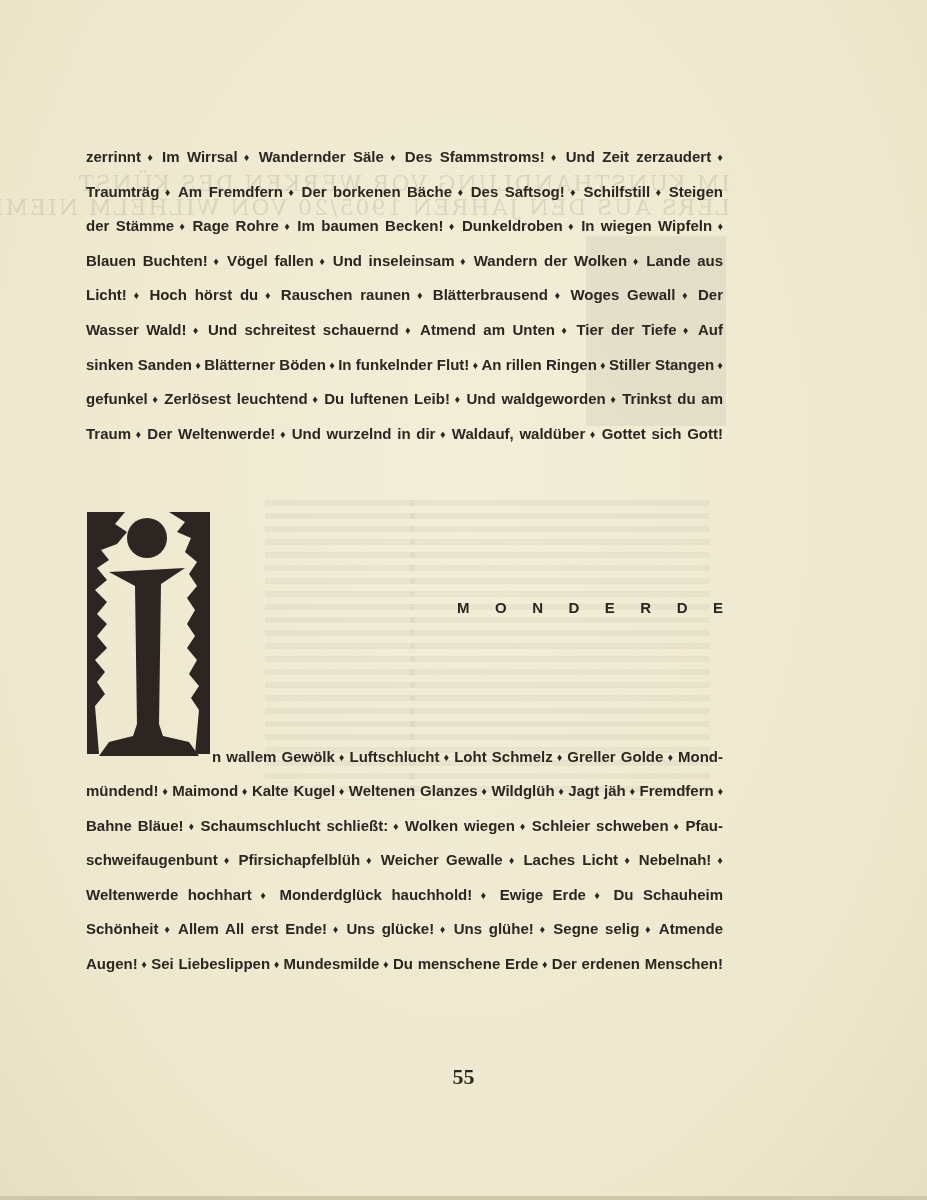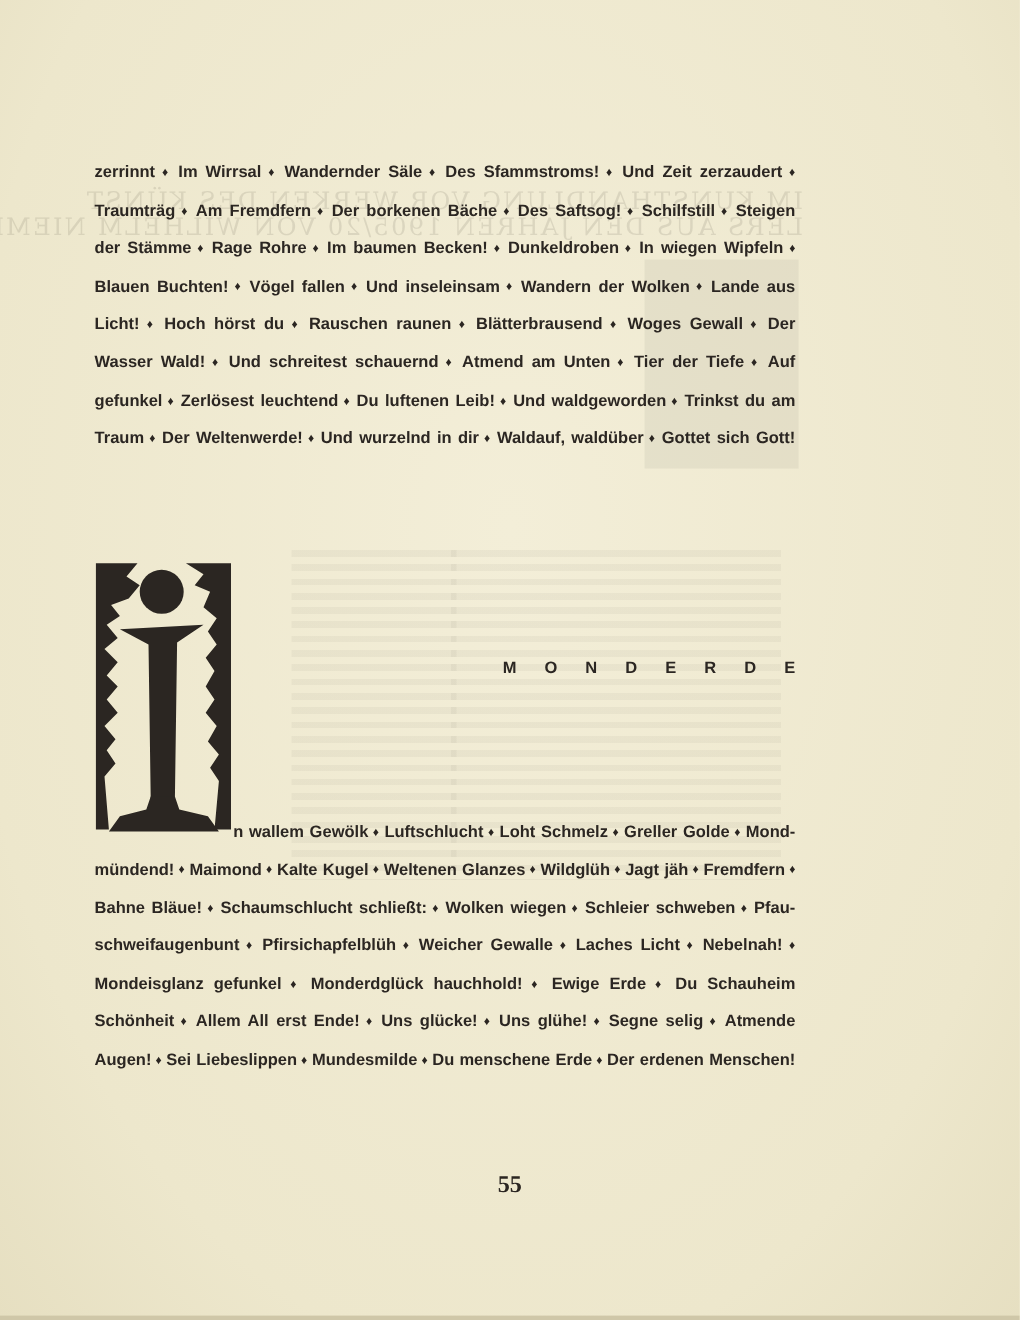--- a/index.html
+++ b/index.html
@@ -68,20 +68,21 @@
   <div class="showthrough-col" style="left:265px"></div>
   <div class="showthrough-col" style="left:410px;width:300px"></div>
 
   <div class="text-block" id="sec1" style="top:146px">
       <div class="line"><span>zerrinnt</span><span class="sep"> ♦ </span><span>Im Wirrsal</span><span class="sep"> ♦ </span><span>Wandernder Säle</span><span class="sep"> ♦ </span><span>Des Sfammstroms!</span><span class="sep"> ♦ </span><span>Und Zeit zerzaudert</span><span class="sep"> ♦ </span></div>
       <div class="line"><span>Traumträg</span><span class="sep"> ♦ </span><span>Am Fremdfern</span><span class="sep"> ♦ </span><span>Der borkenen Bäche</span><span class="sep"> ♦ </span><span>Des Saftsog!</span><span class="sep"> ♦ </span><span>Schilfstill</span><span class="sep"> ♦ </span><span>Steigen</span></div>
       <div class="line"><span>der Stämme</span><span class="sep"> ♦ </span><span>Rage Rohre</span><span class="sep"> ♦ </span><span>Im baumen Becken!</span><span class="sep"> ♦ </span><span>Dunkeldroben</span><span class="sep"> ♦ </span><span>In wiegen Wipfeln</span><span class="sep"> ♦ </span></div>
       <div class="line"><span>Blauen Buchten!</span><span class="sep"> ♦ </span><span>Vögel fallen</span><span class="sep"> ♦ </span><span>Und inseleinsam</span><span class="sep"> ♦ </span><span>Wandern der Wolken</span><span class="sep"> ♦ </span><span>Lande aus</span></div>
       <div class="line"><span>Licht!</span><span class="sep"> ♦ </span><span>Hoch hörst du</span><span class="sep"> ♦ </span><span>Rauschen raunen</span><span class="sep"> ♦ </span><span>Blätterbrausend</span><span class="sep"> ♦ </span><span>Woges Gewall</span><span class="sep"> ♦ </span><span>Der</span></div>
       <div class="line"><span>Wasser Wald!</span><span class="sep"> ♦ </span><span>Und schreitest schauernd</span><span class="sep"> ♦ </span><span>Atmend am Unten</span><span class="sep"> ♦ </span><span>Tier der Tiefe</span><span class="sep"> ♦ </span><span>Auf</span></div>
+      <div class="line"><span>sinken Sanden</span><span class="sep"> ♦ </span><span>Blätterner Böden</span><span class="sep"> ♦ </span><span>In funkelnder Flut!</span><span class="sep"> ♦ </span><span>An rillen Ringen</span><span class="sep"> ♦ </span><span>Stiller Stangen</span><span class="sep"> ♦ </span></div>
       <div class="line"><span>gefunkel</span><span class="sep"> ♦ </span><span>Zerlösest leuchtend</span><span class="sep"> ♦ </span><span>Du luftenen Leib!</span><span class="sep"> ♦ </span><span>Und waldgeworden</span><span class="sep"> ♦ </span><span>Trinkst du am</span></div>
       <div class="line"><span>Traum</span><span class="sep"> ♦ </span><span>Der Weltenwerde!</span><span class="sep"> ♦ </span><span>Und wurzelnd in dir</span><span class="sep"> ♦ </span><span>Waldauf, waldüber</span><span class="sep"> ♦ </span><span>Gottet sich Gott!</span></div>
     </div>
 
   <div class="initial">
     <svg width="123" height="255" viewBox="0 0 123 255">
 
       <polygon fill="#2b2622" points="0,2 38,2 28,14 40,22 30,34 14,40 22,50 10,58 20,70 8,80 20,92 10,104 20,114 10,126 20,138 8,150 18,162 10,172 18,184 8,196 12,244 0,244"></polygon>
 
       <polygon fill="#2b2622" points="82,2 123,2 123,244 108,244 112,200 104,188 112,176 102,164 110,150 100,138 108,126 100,114 108,100 100,88 110,76 102,64 110,52 98,42 104,28 90,22 98,12"></polygon>
@@ -106,21 +107,21 @@
     </div>
 
   <div class="text-block" id="sec2first" style="left:212px;width:511px;top:746px">
       <div class="line"><span>n wallem Gewölk</span><span class="sep"> ♦ </span><span>Luftschlucht</span><span class="sep"> ♦ </span><span>Loht Schmelz</span><span class="sep"> ♦ </span><span>Greller Golde</span><span class="sep"> ♦ </span><span>Mond-</span></div>
     </div>
 
   <div class="text-block" id="sec2" style="top:780px">
       <div class="line"><span>mündend!</span><span class="sep"> ♦ </span><span>Maimond</span><span class="sep"> ♦ </span><span>Kalte Kugel</span><span class="sep"> ♦ </span><span>Weltenen Glanzes</span><span class="sep"> ♦ </span><span>Wildglüh</span><span class="sep"> ♦ </span><span>Jagt jäh</span><span class="sep"> ♦ </span><span>Fremdfern</span><span class="sep"> ♦ </span></div>
       <div class="line"><span>Bahne Bläue!</span><span class="sep"> ♦ </span><span>Schaumschlucht schließt:</span><span class="sep"> ♦ </span><span>Wolken wiegen</span><span class="sep"> ♦ </span><span>Schleier schweben</span><span class="sep"> ♦ </span><span>Pfau-</span></div>
       <div class="line"><span>schweifaugenbunt</span><span class="sep"> ♦ </span><span>Pfirsichapfelblüh</span><span class="sep"> ♦ </span><span>Weicher Gewalle</span><span class="sep"> ♦ </span><span>Laches Licht</span><span class="sep"> ♦ </span><span>Nebelnah!</span><span class="sep"> ♦ </span></div>
-      <div class="line"><span>Mondeisglanz gefunkel</span><span class="sep"> ♦ </span><span>Monderdglück hauchhold!</span><span class="sep"> ♦ </span><span>Ewige Erde</span><span class="sep"> ♦ </span><span>Du Schauheim</span></div>
+      <div class="line"><span>Weltenwerde hochhart</span><span class="sep"> ♦ </span><span>Monderdglück hauchhold!</span><span class="sep"> ♦ </span><span>Ewige Erde</span><span class="sep"> ♦ </span><span>Du Schauheim</span></div>
       <div class="line"><span>Schönheit</span><span class="sep"> ♦ </span><span>Allem All erst Ende!</span><span class="sep"> ♦ </span><span>Uns glücke!</span><span class="sep"> ♦ </span><span>Uns glühe!</span><span class="sep"> ♦ </span><span>Segne selig</span><span class="sep"> ♦ </span><span>Atmende</span></div>
       <div class="line"><span>Augen!</span><span class="sep"> ♦ </span><span>Sei Liebeslippen</span><span class="sep"> ♦ </span><span>Mundesmilde</span><span class="sep"> ♦ </span><span>Du menschene Erde</span><span class="sep"> ♦ </span><span>Der erdenen Menschen!</span></div>
     </div>
 
   <div class="page-number">55</div>
 
   <div class="bottom-edge"></div>
 </div>
 
 </body></html>

